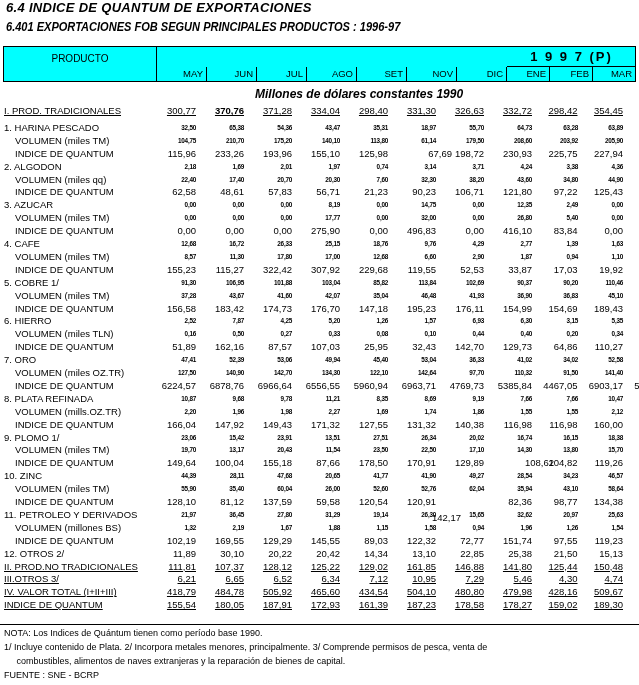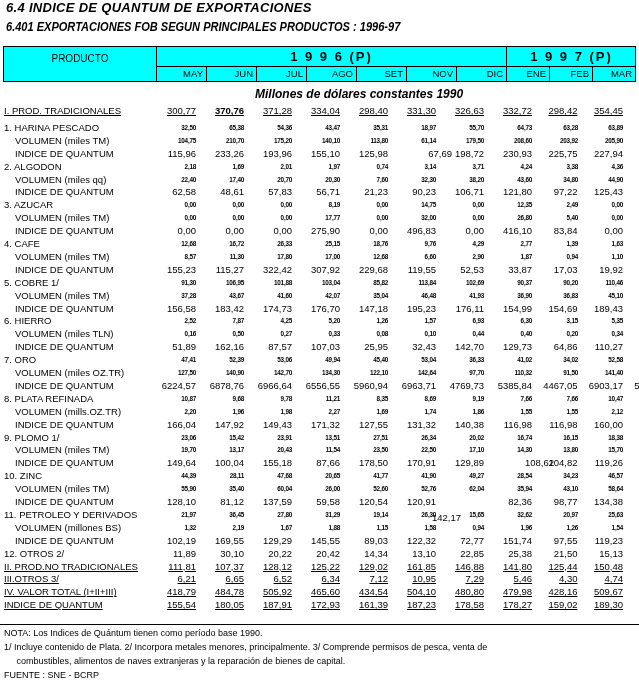--- a/index.html
+++ b/index.html
@@ -21,21 +21,20 @@
   .note { position:absolute; left:4px; font-size:9px; white-space:nowrap; }
 </style>
 </head>
 <body>
 
 <div class="title">6.4 INDICE DE QUANTUM DE EXPORTACIONES</div>
 <div class="subtitle">6.401  EXPORTACIONES FOB SEGUN PRINCIPALES PRODUCTOS : 1996-97</div>
 
 <div class="hdr">
   <div class="prod">PRODUCTO</div>
-  <div class="yr" style="left:153px;width:350px;">1 9 9 6 (P)</div>
   <div class="yr" style="left:503px;width:129px;border-right:none;">1 9 9 7 (P)</div>
   <div id="months">
       <div class="mo" style="left: 153px; width: 50px;">MAY</div>
       <div class="mo" style="left: 203px; width: 50px;">JUN</div>
       <div class="mo" style="left: 253px; width: 50px;">JUL</div>
       <div class="mo" style="left: 303px; width: 50px;">AGO</div>
       <div class="mo" style="left: 353px; width: 50px;">SET</div>
       <div class="mo" style="left: 403px; width: 50px;">NOV</div>
       <div class="mo" style="left: 453px; width: 50px;">DIC</div>
       <div class="mo" style="left: 503px; width: 43px;">ENE</div>

